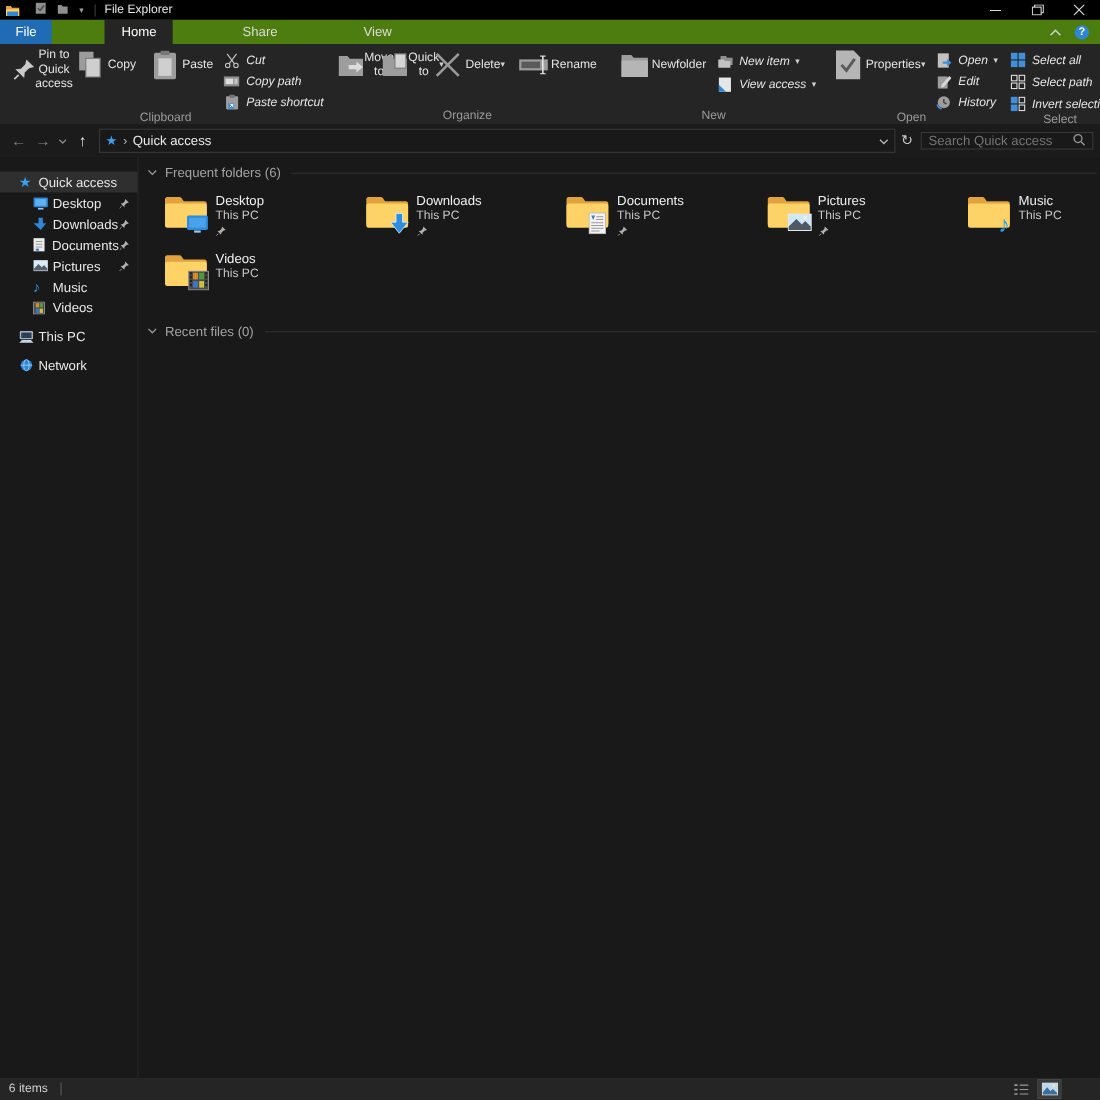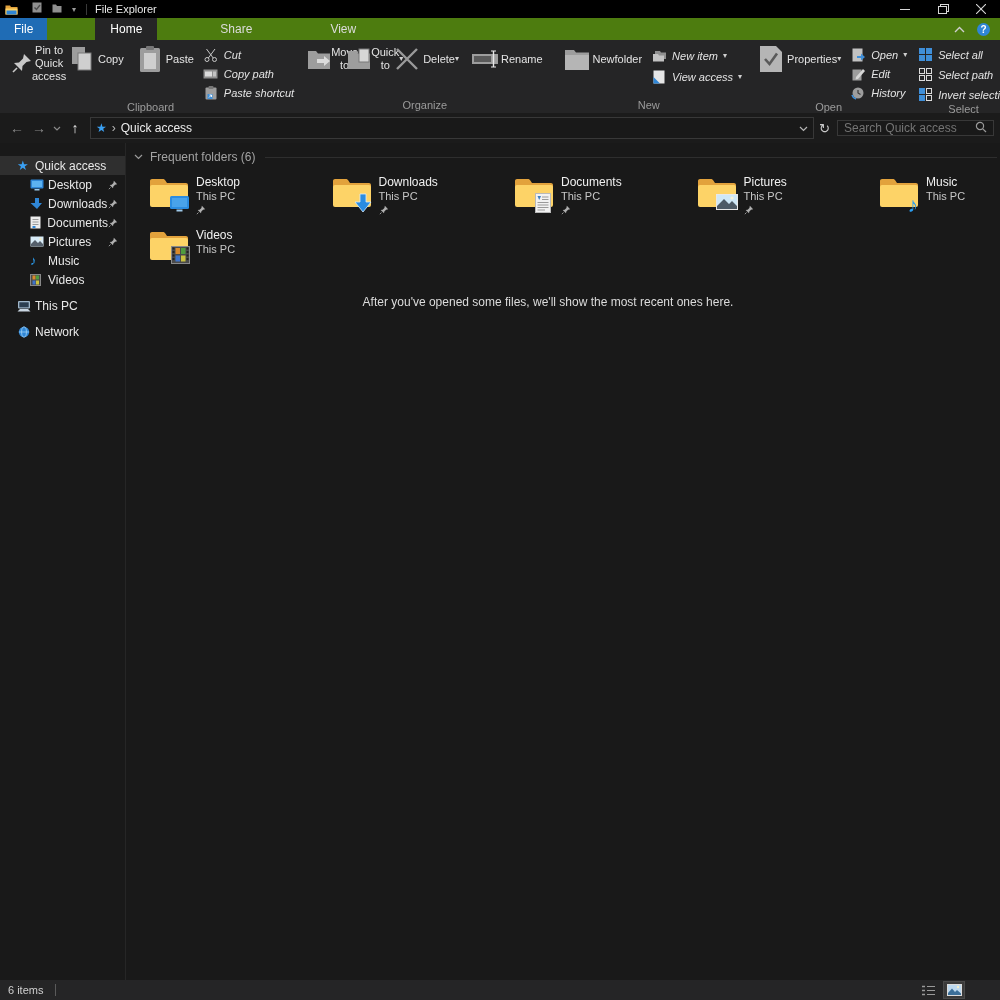--- a/index.html
+++ b/index.html
@@ -691,22 +691,30 @@
               </svg>
             </span>
         </span>
         <span class="tile-text">
           <span class="tile-name">Videos</span>
           <span class="tile-loc">This PC</span>
         </span>
       </div>
     </div>
 
-
-    <div class="recent-msg">After you've opened some files, we'll show the most recent ones here.</div>
+    <div class="sec-header" style="margin-top:13px;">
+      <span class="chev">
+          <svg width="9" height="6">
+            <path d="M1 1 L4.5 4.5 L8 1" stroke="#9a9a9a" stroke-width="1.2" fill="none"></path>
+          </svg>
+        </span>
+      <span>Recent files (0)</span>
+      <span class="sec-rule"></span>
+    </div>
+
   </div>
 </div>
 
 <div class="statusbar">
   <span>6 items</span>
   <span class="sb-div"></span>
   <span class="sb-right">
     <span class="view-btn">
         <svg width="13" height="11">
           <line x1="0" y1="1.5" x2="3" y2="1.5" stroke="#9a9a9a" stroke-width="1.5"></line>

